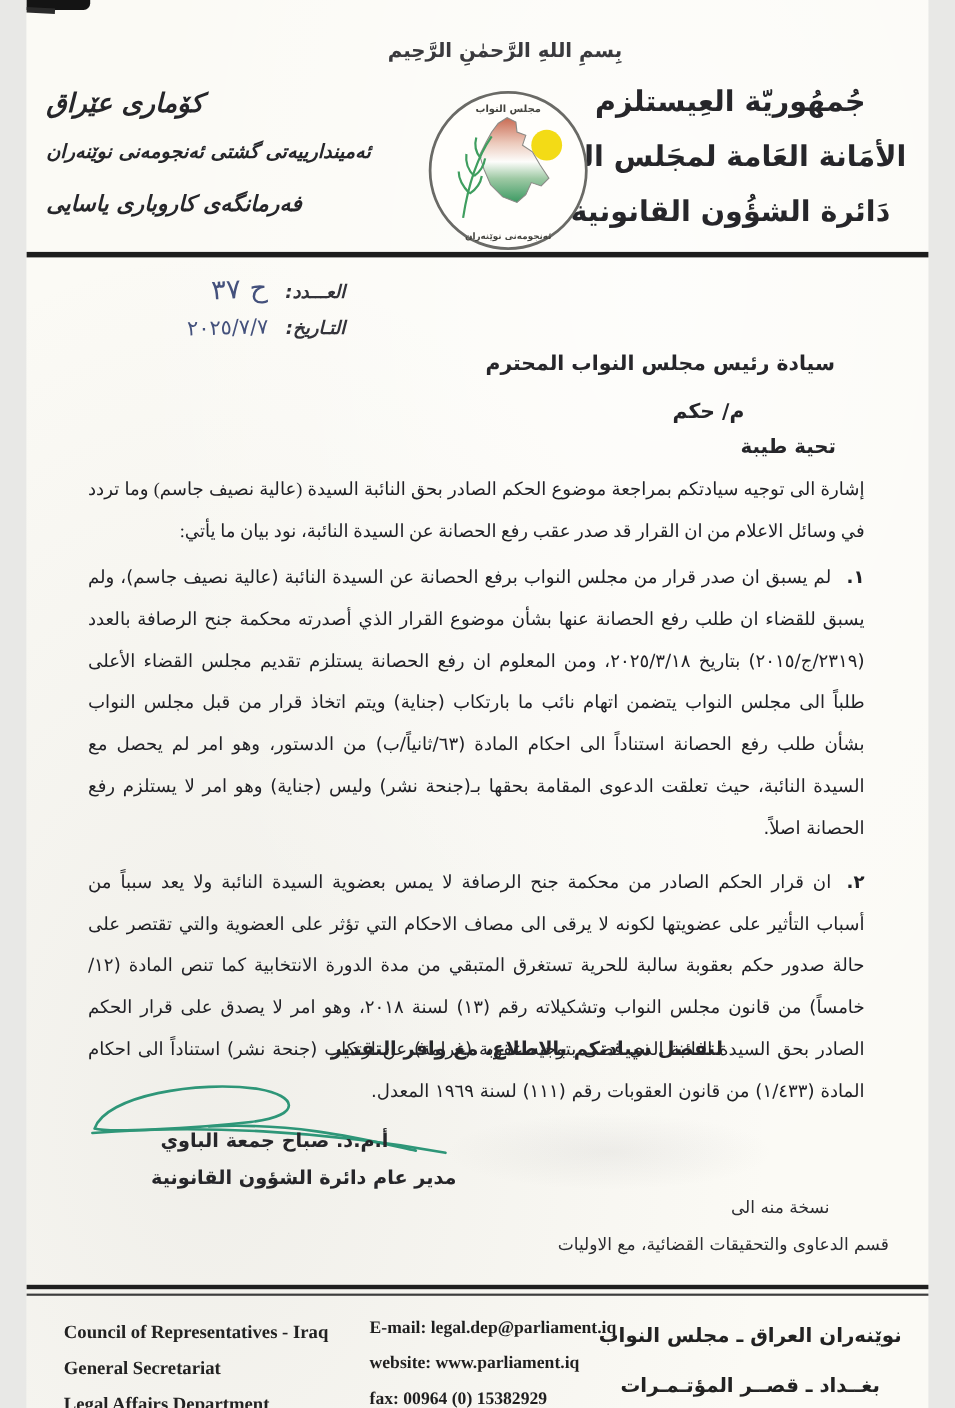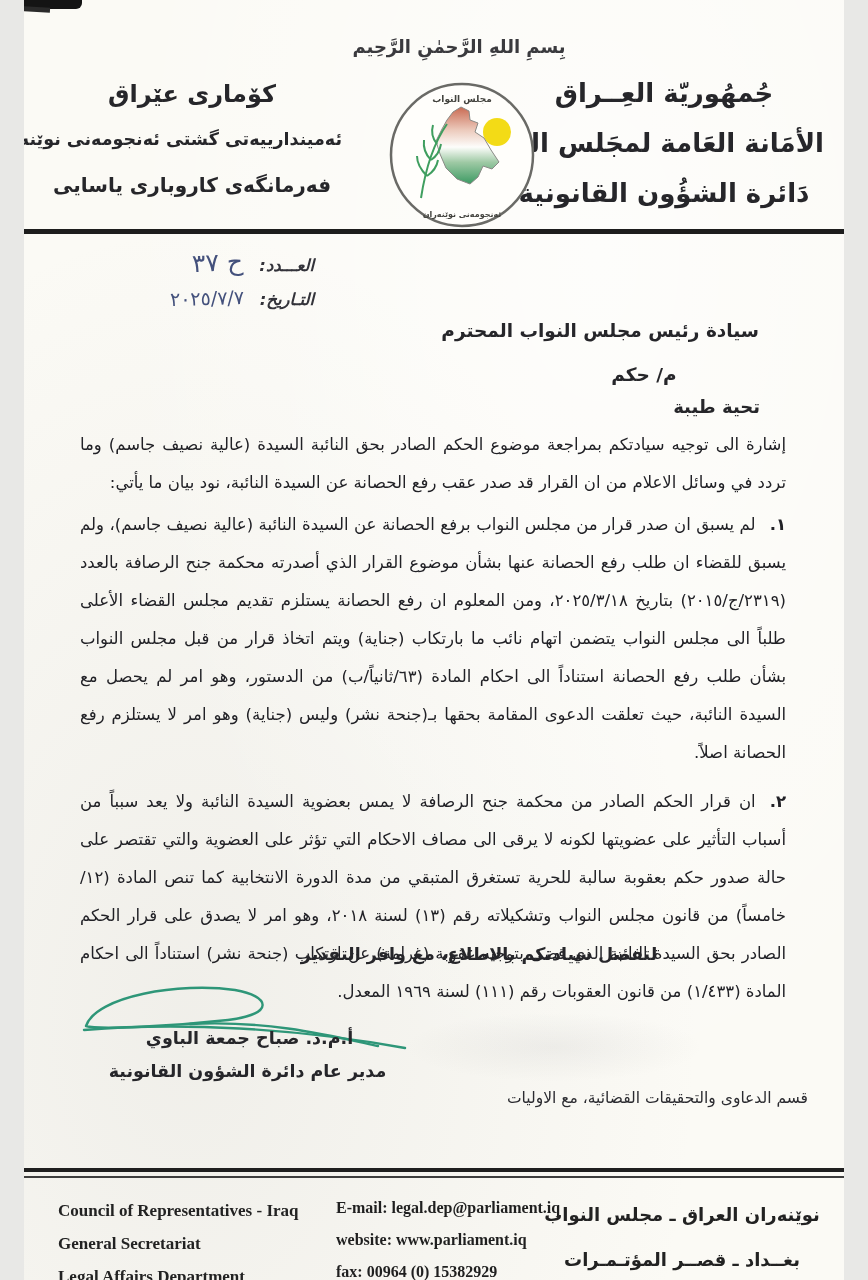--- a/index.html
+++ b/index.html
@@ -16,49 +16,49 @@
   }
   .abs{position:absolute;}
   
   .corner-mark{top:0;left:0;width:58px;height:9px;background:#141414;border-radius:0 0 6px 0;}
   .corner-mark2{top:7px;left:0;width:26px;height:5px;background:#2a2a2a;transform:rotate(3deg);}
   .smudge{top:1012px;left:380px;width:300px;height:70px;
     background:radial-gradient(ellipse,rgba(140,140,140,.10),transparent 70%);}
   
   .hdr-ar{top:68px;right:20px;width:320px;text-align:center;font-weight:bold;}
   .hdr-ar .l{font-size:26px;line-height:50px;white-space:nowrap;}
-  .hdr-ku{top:72px;left:18px;width:300px;text-align:center;font-weight:bold;}
+  .hdr-ku{top:72px;left:18px;width:300px;text-align:left;font-weight:bold;font-style:italic;}
   .hdr-ku .l1{font-size:24px;line-height:44px;white-space:nowrap;}
   .hdr-ku .l2{font-size:17.5px;line-height:46px;white-space:nowrap;}
   .hdr-ku .l3{font-size:20px;line-height:46px;white-space:nowrap;}
   .basmala{top:36px;left:325px;width:220px;text-align:center;font-size:18px;font-weight:bold;
     color:#3a3a3e;letter-spacing:.5px;white-space:nowrap;}
   .logo{top:80px;left:363px;width:150px;height:150px;}
   .rule-top{top:229px;left:0;width:868px;height:5px;background:#1d1d1d;}
   
   .ref{top:248px;left:58px;width:232px;}
   .ref-row{display:flex;direction:rtl;align-items:baseline;gap:16px;margin-bottom:10px;}
   .ref-label{font-size:16.5px;font-weight:600;color:#33333a;white-space:nowrap;font-style:italic;}
   .hand{color:#44517c;white-space:nowrap;}
   .hand-num{font-size:25px;letter-spacing:5px;transform:rotate(-3deg);display:inline-block;}
   .hand-date{font-size:19px;letter-spacing:2px;transform:rotate(-1.5deg);display:inline-block;}
   
   .addressee{top:320px;left:440px;width:295px;text-align:right;font-size:18.5px;font-weight:bold;white-space:nowrap;}
   .subject{top:364px;left:565px;width:110px;text-align:center;font-size:18.5px;font-weight:bold;white-space:nowrap;}
   .greeting{top:396px;right:84px;font-size:18px;font-weight:bold;white-space:nowrap;margin-left:12px;}
   .bodytext{font-size:16.5px;line-height:38px;text-align:justify;direction:rtl;color:#212126;}
-  .intro{top:426px;right:58px;left:56px;}
+  .intro{top:426px;right:58px;left:56px;font-family:Liberation Serif, serif;}
   .items{top:506px;right:58px;left:56px;}
   .item{margin-bottom:11px;}
   .item .num{font-weight:600;padding-left:14px;}
   .closing{top:944px;left:250px;width:410px;text-align:center;font-size:17.5px;font-weight:bold;white-space:nowrap;}
   
   .sig-swoosh{top:980px;left:46px;width:345px;height:82px;}
   .sig-name{top:1028px;left:108px;width:235px;text-align:center;font-size:17.5px;font-weight:bold;white-space:nowrap;}
-  .sig-title{top:1061px;left:56px;width:335px;text-align:center;font-size:17.5px;font-weight:bold;white-space:nowrap;}
+  .sig-title{top:1061px;left:56px;width:335px;text-align:right;font-size:17.5px;font-weight:bold;white-space:nowrap;}
   
   .copyto{top:1082px;right:36px;text-align:right;font-size:15.5px;line-height:33px;color:#2b2b30;}
   .copyto .c1{margin-right:54px;}
   
   .rule-bot1{top:1168px;left:0;width:868px;height:4px;background:#1f1f1f;}
   .rule-bot2{top:1176px;left:0;width:868px;height:2px;background:#3d3d3d;}
   .ftr-en{top:1194px;left:34px;width:280px;direction:ltr;text-align:left;
     font-family:"Liberation Serif",serif;font-weight:bold;font-size:17px;line-height:33px;color:#222;}
   .ftr-contact{top:1192px;left:312px;width:260px;direction:ltr;text-align:left;
     font-family:"Liberation Serif",serif;font-weight:bold;font-size:16px;line-height:32px;color:#1f1f1f;}
@@ -72,21 +72,21 @@
 
 <div class="page">
 
   <div class="abs corner-mark"></div>
   <div class="abs corner-mark2"></div>
   <div class="abs smudge"></div>
 
   <div class="abs basmala">بِسمِ اللهِ الرَّحمٰنِ الرَّحِيم</div>
 
   <div class="abs hdr-ar">
-    <div class="l">جُمهُوريّة العِــراق</div>
+    <div class="l">جُمهُوريّة العِيستلزم</div>
     <div class="l">الأمَانة العَامة لمجَلس النوابّ</div>
     <div class="l">دَائرة الشؤُون القانونية</div>
   </div>
 
   <div class="abs hdr-ku">
     <div class="l1">كۆمارى عێراق</div>
     <div class="l2">ئەمیندارییەتی گشتی ئەنجومەنی نوێنەران</div>
     <div class="l3">فەرمانگەی کاروباری یاسایی</div>
   </div>
 
@@ -154,20 +154,21 @@
         <path d="M14,50 C110,42 225,48 335,68"></path>
         <path d="M120,44 C200,40 262,56 308,66"></path>
       </g>
     </svg>
   </div>
   <div class="abs sig-name">أ.م.د. صباح جمعة الباوي</div>
   <div class="abs sig-title">مدير عام دائرة الشؤون القانونية</div>
   <div class="abs"></div>
 
   <div class="abs copyto">
+    <div class="c1 nowrap">نسخة منه الى</div>
     <div class="nowrap">قسم الدعاوى والتحقيقات القضائية، مع الاوليات</div>
   </div>
 
   <div class="abs rule-bot1"></div>
   <div class="abs rule-bot2"></div>
 
   <div class="abs ftr-en">
     <div>Council of Representatives - Iraq</div>
     <div>General Secretariat</div>
     <div>Legal Affairs Department</div>

